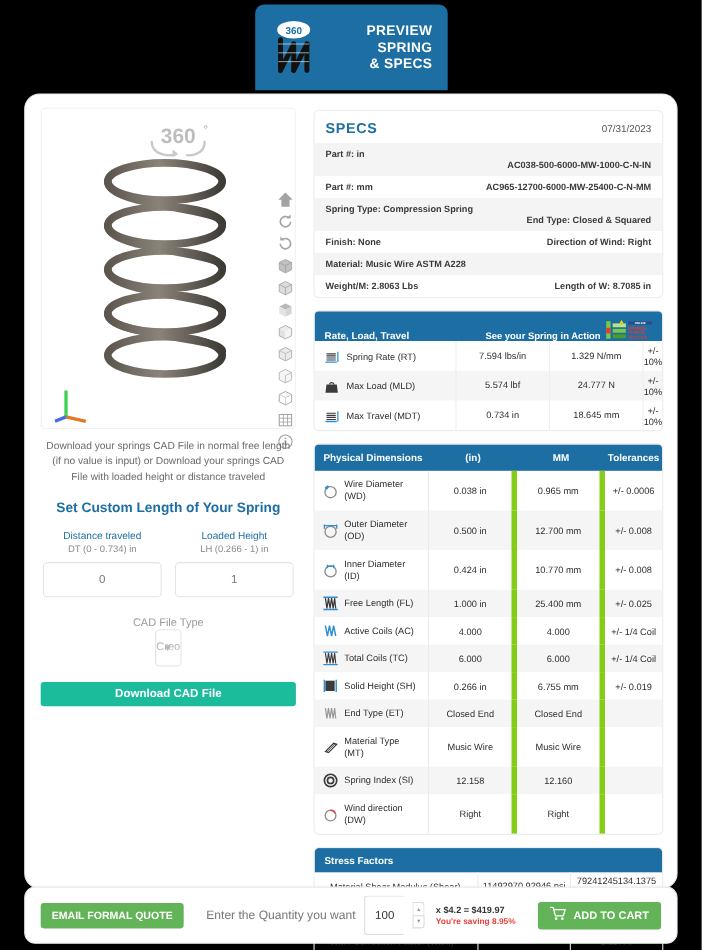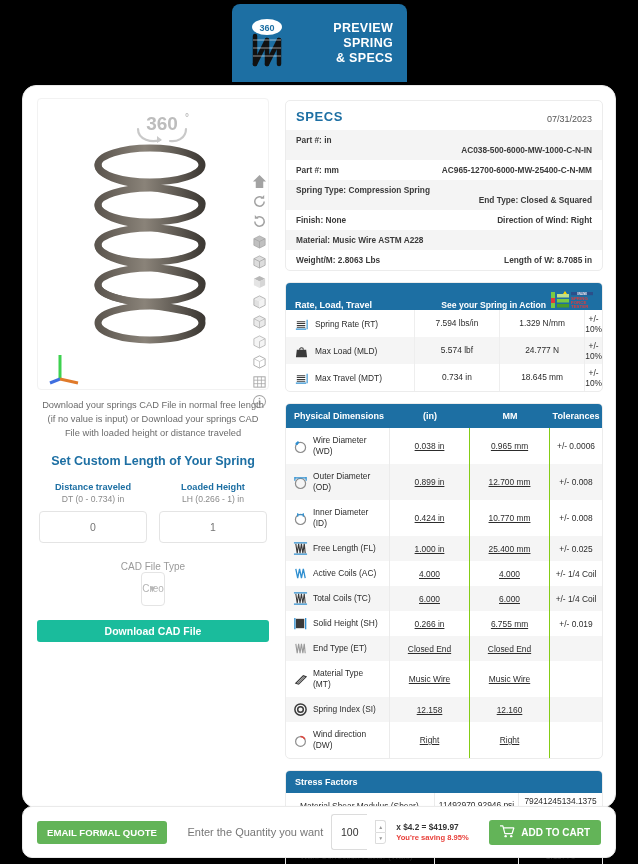--- a/index.html
+++ b/index.html
@@ -51,21 +51,21 @@
   .cad-desc {
     margin-top: 8px; width: 232px; text-align: center;
     font-size: 9.3px; line-height: 14px; color: #6b6b6b; padding: 0 4px;
   }
   .set-custom {
     margin-top: 14px; text-align: center; color: #1d6fa3;
     font-size: 12.5px; font-weight: bold;
   }
   .fields { display: flex; gap: 12px; margin-top: 14px; padding: 0 2px; }
   .field { flex: 1; text-align: center; }
-  .field-label { color: #1d6fa3; font-size: 9.2px; font-weight: bold; }
+  .field-label { color: #1d6fa3; font-size: 9.2px; font-weight: normal; }
   .field-sub { color: #8a8a8a; font-size: 8.6px; margin-top: 2px; }
   .field-input {
     margin-top: 7px; width: 100%; height: 32px;
     border: 1px solid #e4e4e4; border-radius: 4px; background: #fff;
     text-align: center; color: #b5b5b5; font-size: 10.5px;
     font-family: "Liberation Sans", sans-serif;
   }
   .cad-row { display: flex; align-items: center; margin-top: 18px; padding: 0 2px; flex-direction: column; }
   .cad-label { flex: 1; text-align: center; color: #9a9a9a; font-size: 10px; }
   .cad-select-wrap { flex: 1; position: relative; }
@@ -81,21 +81,21 @@
     font-size: 10.5px; font-weight: bold; cursor: pointer;
     font-family: "Liberation Sans", sans-serif;
   }
 
   
   .right-panel { position: absolute; left: 262px; top: 14px; width: 318px; }
 
   .specs-box {
     border: 1px solid #ececec; border-radius: 5px; overflow: hidden; background:#fff;
   }
-  .specs-top { display: flex; align-items: flex-end; padding: 8px 10px 6px; }
+  .specs-top { display: flex; align-items: center; padding: 8px 10px 6px; }
   .specs-title { color: #1d6fa3; font-size: 13px; font-weight: bold; letter-spacing: .6px; flex: 1; }
   .specs-date { color: #555; font-size: 9px; }
   .spec-row {
     display: flex; padding: 5px 10px; font-size: 8.3px; color: #3a3a3a; font-weight: bold;
   }
   .spec-row.alt { background: #f4f4f4; flex-direction: column; }
   .spec-l { flex: 1; }
   .spec-r { text-align: right; }
 
   .tbl { margin-top: 11px; border: 1px solid #ececec; border-radius: 5px; overflow: hidden; }
@@ -120,22 +120,22 @@
              align-items: center; font-size: 9px; font-weight: bold; }
   .pd-h1 { width: 104px; padding-left: 8px; }
   .pd-h2 { width: 80px; text-align: center; }
   .pd-h3 { width: 80px; text-align: center; }
   .pd-h4 { flex: 1; text-align: center; }
   .pd-row { display: flex; align-items: stretch; font-size: 8.4px; color: #2c2c2c; min-height: 25px; }
   .pd-row.alt { background: #f5f5f5; }
   .pd-c1 { width: 104px; display: flex; align-items: center; gap: 5px; padding-left: 7px;
            border-right: 1px solid #ebebeb; }
   .pd-c1 .pd-name { line-height: 11px; }
-  .pd-c2, .pd-c3 { width: 80px; text-align: center; border-right: 1px solid #84cc16;
-                   display: flex; align-items: center; justify-content: center; text-decoration: underline; }
+  .pd-c2, .pd-c3 { width: 80px; text-align: center; border-right: 5px solid #84cc16;
+                   display: flex; align-items: center; justify-content: center; }
   .pd-c4 { flex: 1; text-align: center; display: flex; align-items: center; justify-content: center; }
   .pd-ico { width: 15px; height: 15px; flex: none; }
   .pd-row.tall { min-height: 36px; }
 
   .sf-head { background: #1d6fa3; color: #fff; height: 22px; display: flex;
              align-items: center; padding-left: 9px; font-size: 9px; font-weight: bold; }
   .sf-row { display: flex; align-items: center; height: 25px; font-size: 8.4px; color: #2c2c2c; }
   .sf-row.alt { background: #f5f5f5; }
   .sf-c1 { width: 148px; padding-left: 14px; }
   .sf-c2 { width: 85px; text-align: center; border-left: 1px solid #ebebeb;
@@ -481,21 +481,21 @@
             </div>
             <div class="pd-row alt tall">
               <span class="pd-c1">
                 <span class="pd-ico"><svg viewBox="0 0 16 16" width="15" height="15">
                     <circle cx="8" cy="9" r="5.4" fill="none" stroke="#8d8d8d" stroke-width="1.3"></circle>
                     <path d="M2 3 L14 3" stroke="#2f8fd0" stroke-width="1.3"></path>
                     <path d="M2 2 L2 6 M14 2 L14 6" stroke="#2f8fd0" stroke-width="1.3"></path>
                   </svg></span>
                 <span class="pd-name">Outer Diameter<br>(OD)</span>
               </span>
-              <span class="pd-c2">0.899 in</span>
+              <span class="pd-c2">0.500 in</span>
               <span class="pd-c3">12.700 mm</span>
               <span class="pd-c4">+/- 0.008</span>
             </div>
             <div class="pd-row tall">
               <span class="pd-c1">
                 <span class="pd-ico"><svg viewBox="0 0 16 16" width="15" height="15">
                     <circle cx="8" cy="9" r="5.4" fill="none" stroke="#8d8d8d" stroke-width="1.3"></circle>
                     <path d="M5 4 L11 4" stroke="#2f8fd0" stroke-width="1.3"></path>
                     <path d="M5 2.5 L5 6 M11 2.5 L11 6" stroke="#2f8fd0" stroke-width="1.3"></path>
                   </svg></span>

